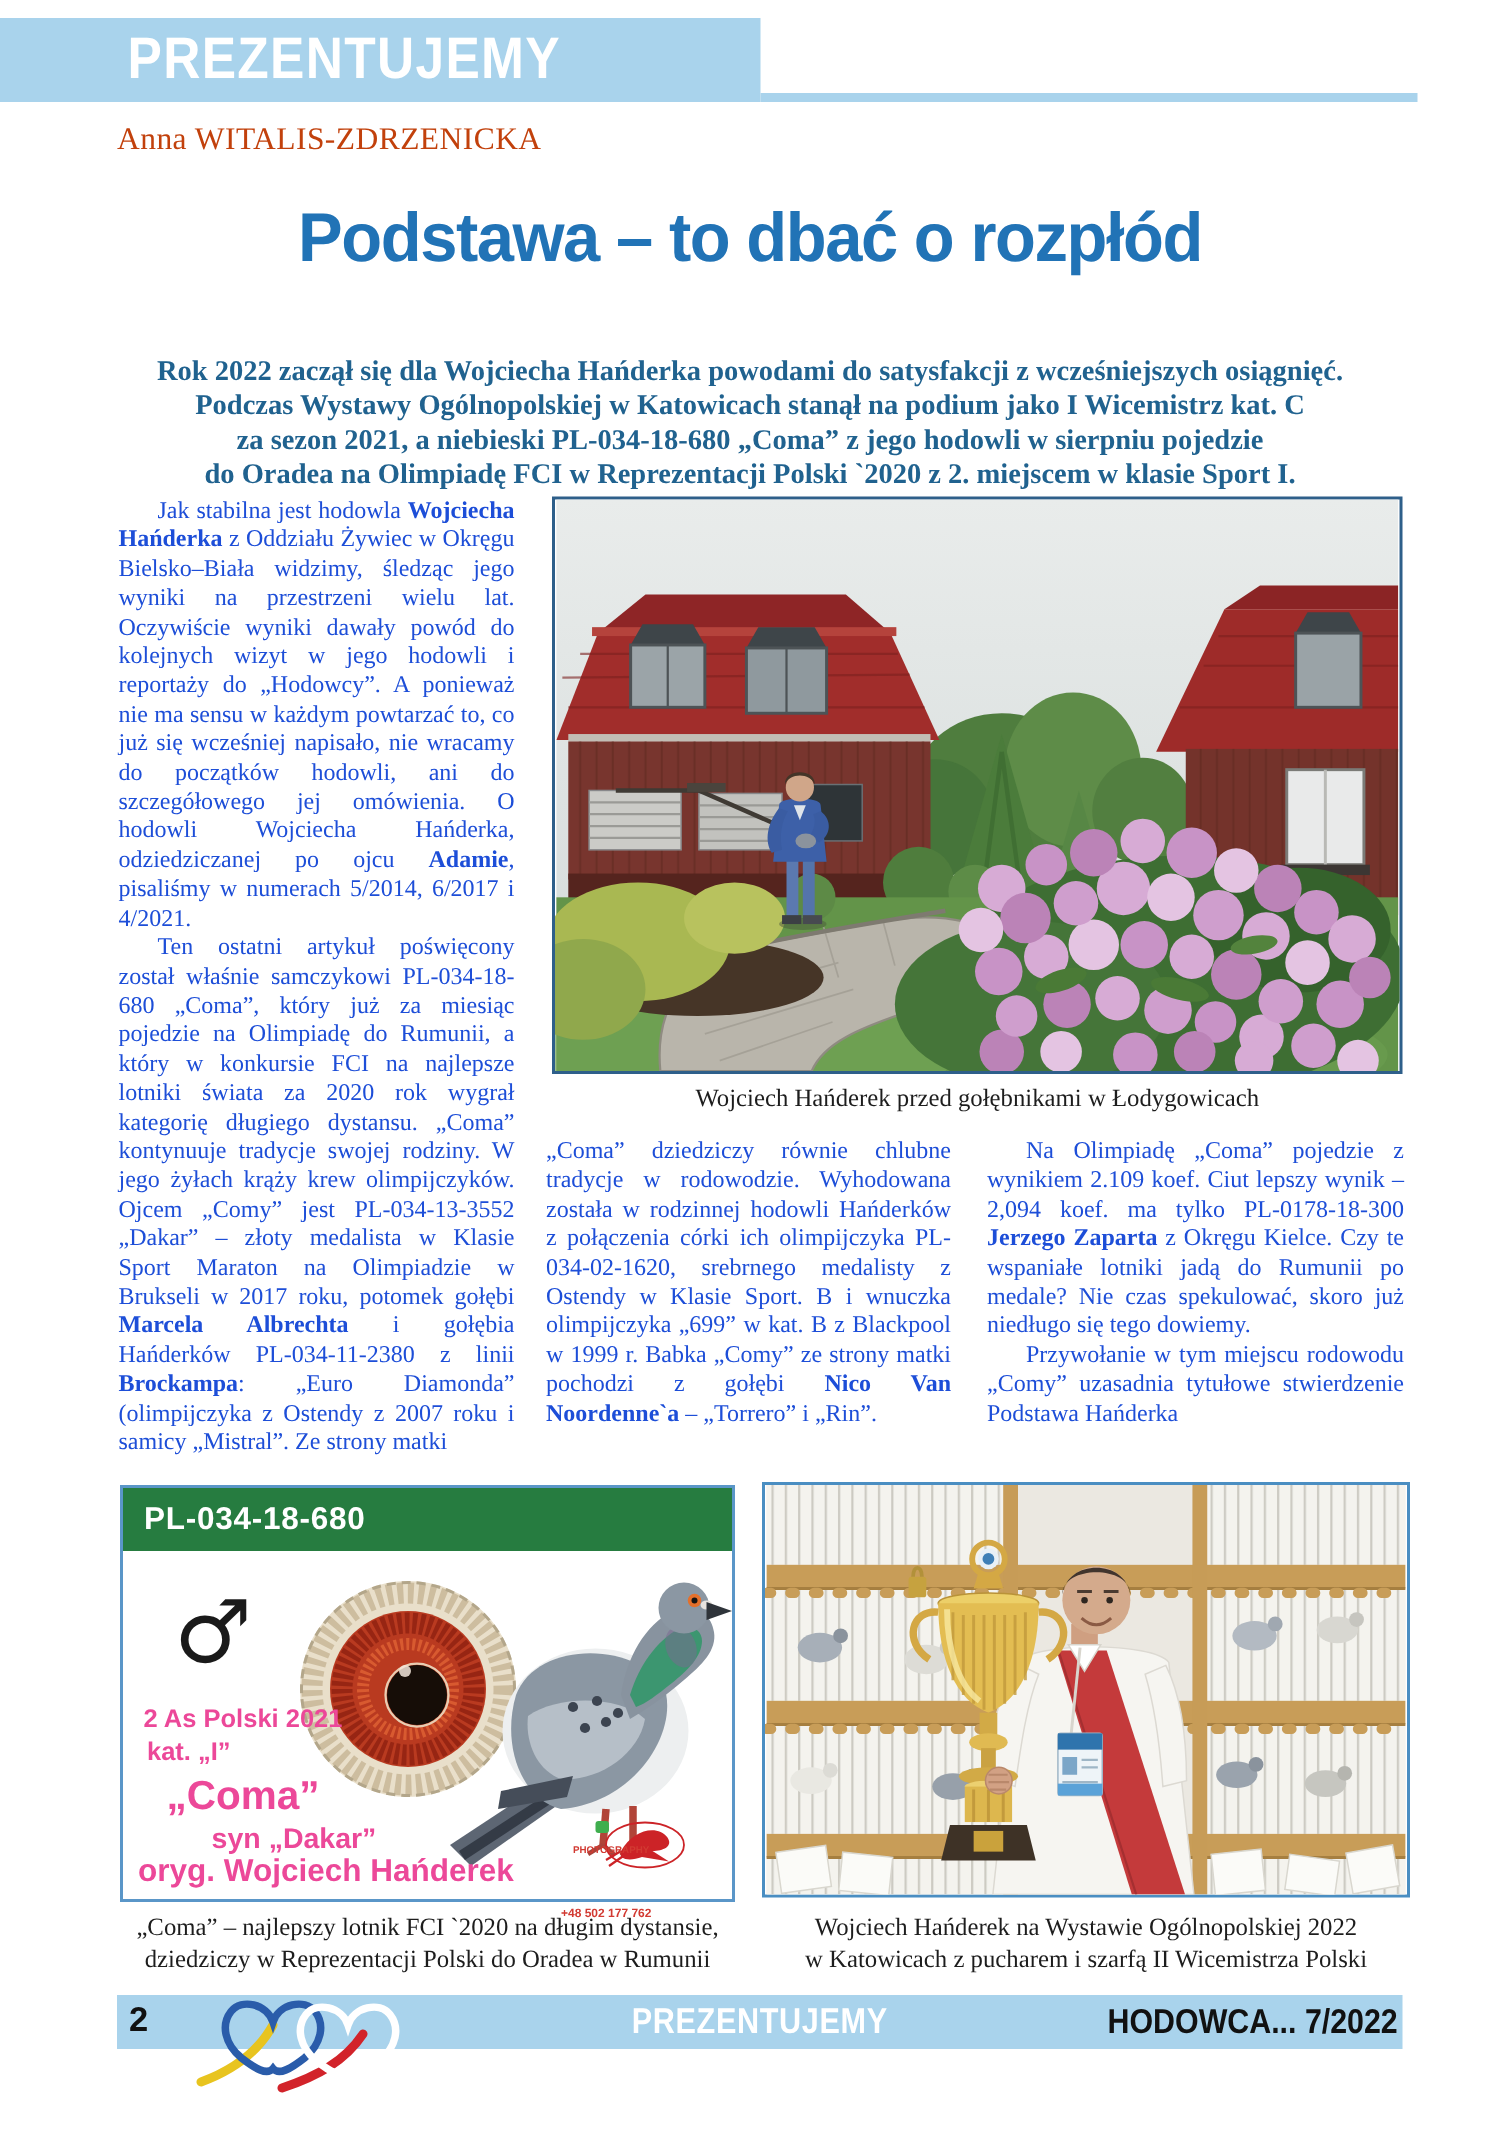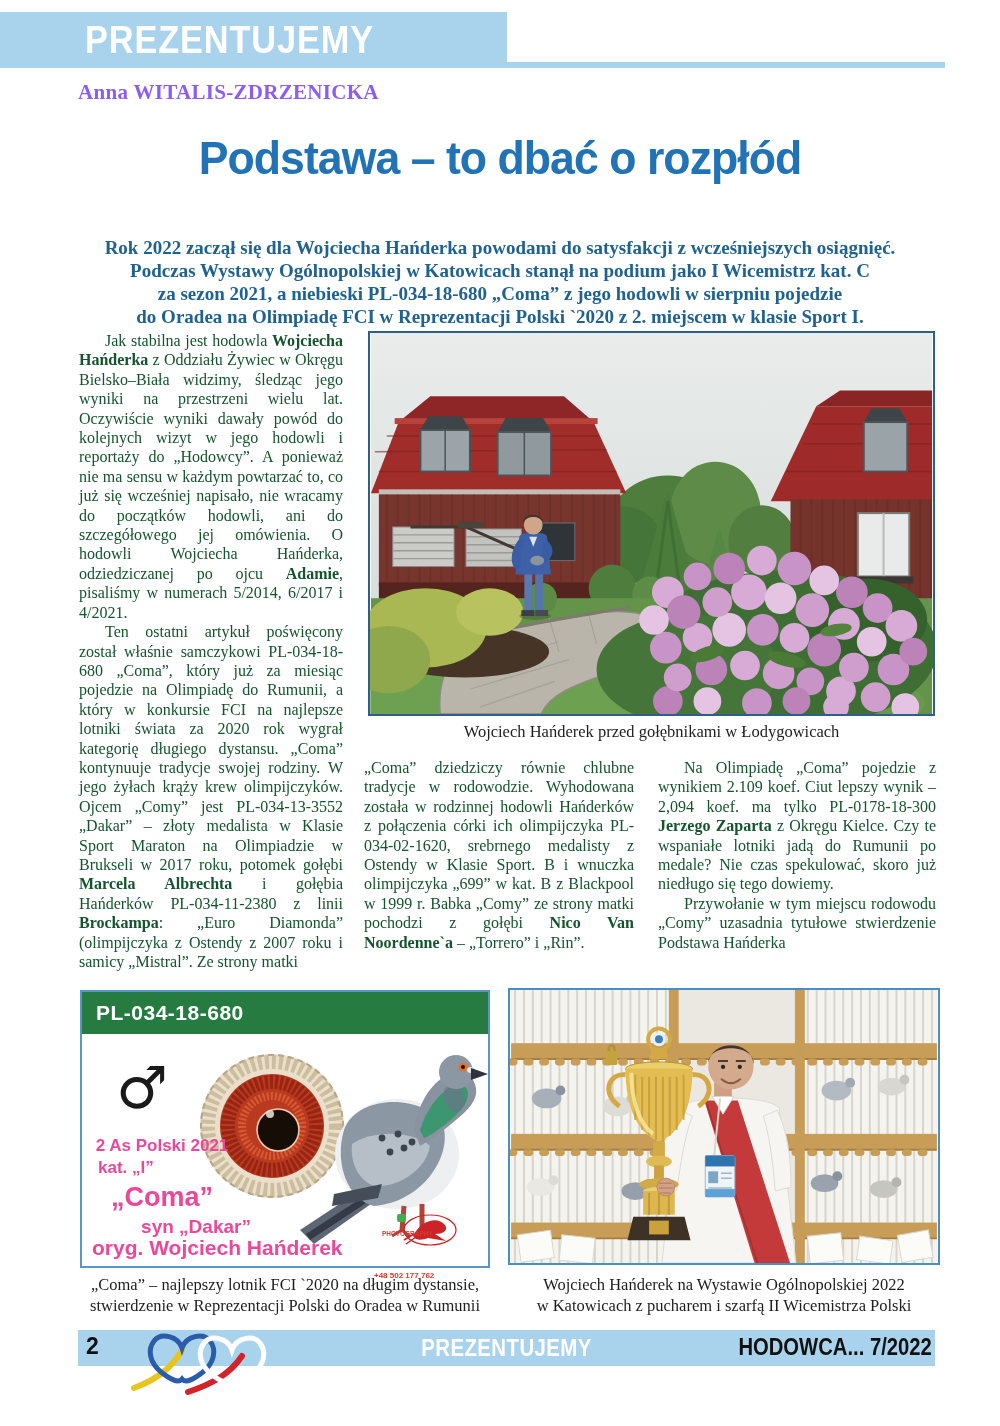--- a/index.html
+++ b/index.html
@@ -6,30 +6,30 @@
   .page{position:relative;width:1000px;height:1426px;background:#fff;overflow:hidden;
         font-family:"Liberation Serif",serif;color:#1a1a1a;}
   .abs{position:absolute;}
 
   
   .topbar{left:0;top:12px;width:507px;height:56px;background:#a9d3ec;}
   .topbar-ext{left:507px;top:62px;width:438px;height:6px;background:#a9d3ec;}
   .section-label{left:85px;top:14px;height:52px;line-height:52px;
      font-family:"Liberation Sans",sans-serif;font-weight:bold;font-size:39px;color:#fff;
      letter-spacing:1px;transform:scaleX(.88);transform-origin:left center;white-space:nowrap;}
-  .author{left:78px;top:80px;font-size:21px;font-weight:700;color:#8b5cf6;letter-spacing:.3px;}
+  .author{left:78px;top:80px;font-size:21px;font-weight:400;color:#c2410c;letter-spacing:.3px;}
   .title{left:0;top:131px;width:1000px;text-align:center;
      font-family:"Liberation Sans",sans-serif;font-weight:bold;font-size:46px;color:#2173b6;
      letter-spacing:-1px;transform:scaleX(.97);}
   .lead{left:0;top:212px;width:1000px;text-align:center;color:#20628f;
      font-weight:700;font-size:19px;line-height:23px;margin-top:24px;}
   .lead div{white-space:nowrap;}
 
   
-  .bodycol{font-size:16px;line-height:19.4px;text-align:justify;color:#14532d;}
+  .bodycol{font-size:16px;line-height:19.4px;text-align:justify;color:#1d4ed8;}
   .bodycol p{margin:0;}
   .bodycol p.ind{text-indent:26px;}
   .bodycol .b{font-weight:bold;}
   .col1{left:79px;top:331px;width:264px;}
   .col2{left:364px;top:758px;width:270px;}
   .col3{left:658px;top:758px;width:278px;}
 
   
   .photo1{left:368px;top:331px;width:567px;height:385px;border:2px solid #2e5f8a;box-sizing:border-box;}
   .photo1 svg{display:block;width:100%;height:100%;}
@@ -309,21 +309,21 @@
       <div class="cardtxt award2">kat. „I”</div>
       <div class="cardtxt cname">„Coma”</div>
       <div class="cardtxt cparent">syn „Dakar”</div>
       <div class="cardtxt corigin">oryg. Wojciech Hańderek</div>
       <div class="credit credit1">PHOTOGRAPHY</div>
       <div class="credit credit2">+48 502 177 762</div>
     </div>
   </div>
   <div class="abs cap cap2">
     <div>„Coma” – najlepszy lotnik FCI `2020 na długim dystansie,</div>
-    <div>stwierdzenie w Reprezentacji Polski do Oradea w Rumunii</div>
+    <div>dziedziczy w Reprezentacji Polski do Oradea w Rumunii</div>
   </div>
 
   <div class="abs photo2">
     <svg viewBox="0 0 432 277">
       <defs>
         <pattern id="bars" width="9" height="12" patternUnits="userSpaceOnUse">
           <rect width="9" height="12" fill="none"></rect>
             <line x1="4" y1="0" x2="4" y2="12" stroke="#cccac2" stroke-width="1.5"></line>
         </pattern>
       </defs>

